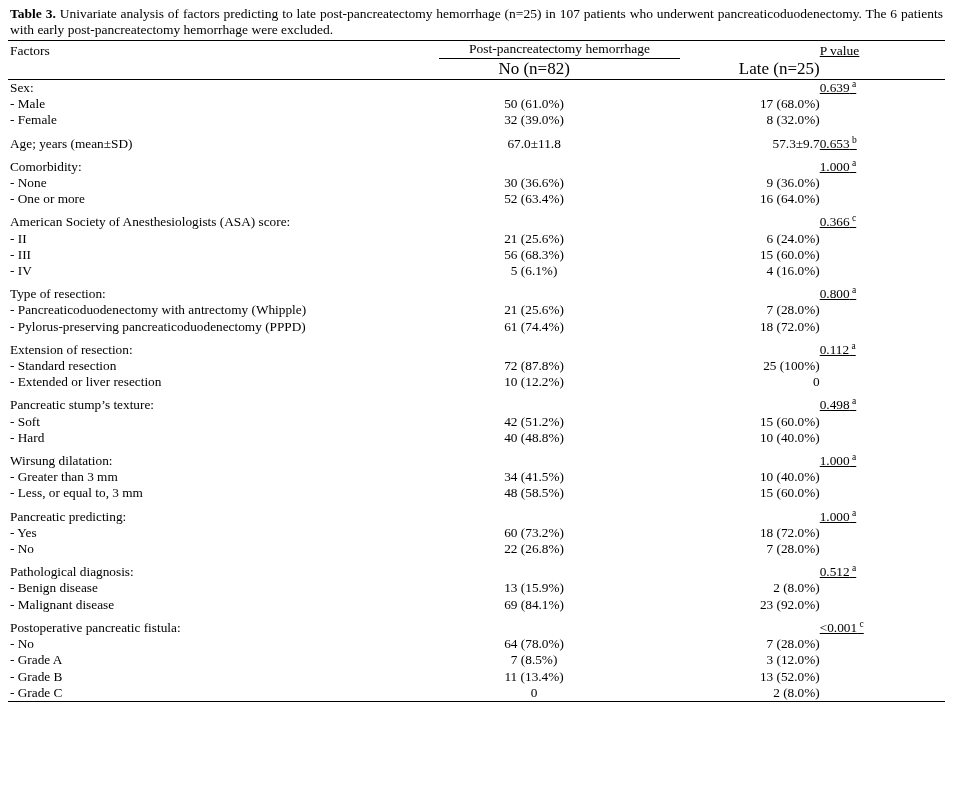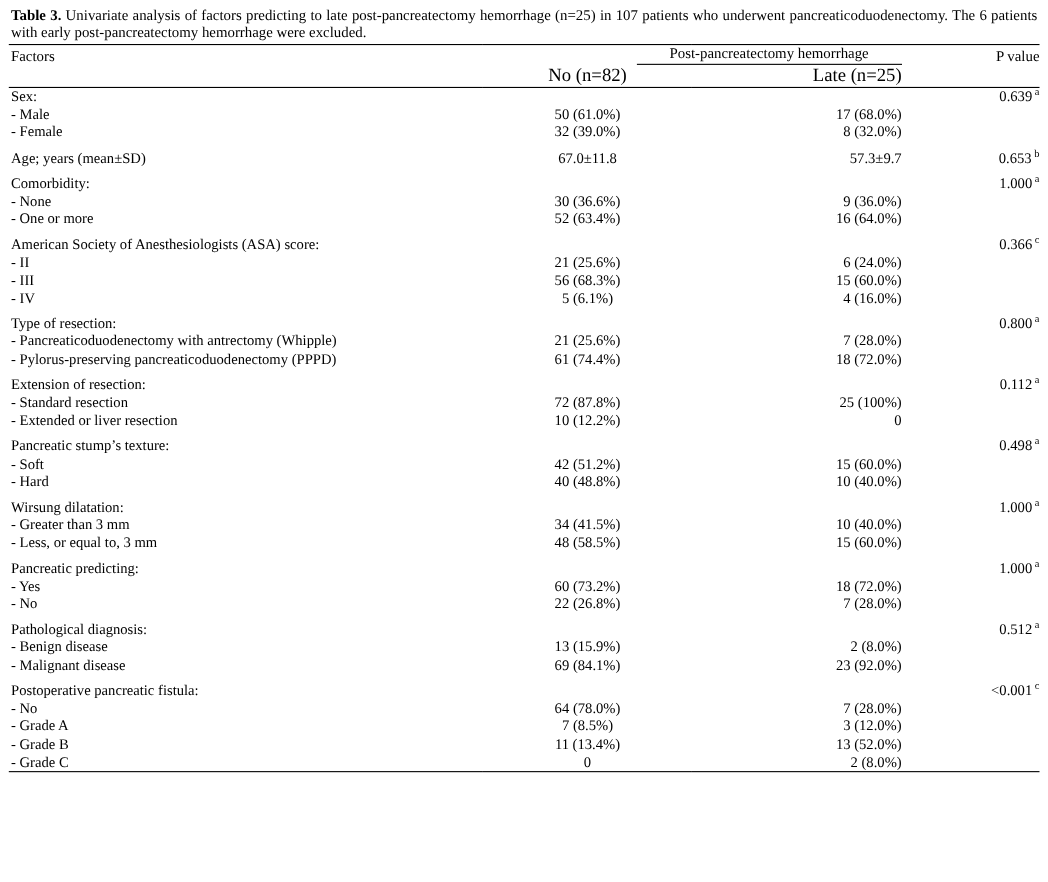--- a/index.html
+++ b/index.html
@@ -46,24 +46,24 @@
   .rule-bottom td {
     border-bottom: 1.6px solid #000;
   }
   .hdr-row td {
     font-size: 13.5px;
     padding: 2px 0 2px 0;
   }
   .c-factor { width: 430px; text-align: left; padding-left: 2px !important; }
   .c-no     { width: 190px; text-align: center; }
   .c-late   { width: 190px; text-align: right; }
-  .c-p      { width: 125px; text-align: right; }
+  .c-p      { width: 125px; text-align: left; text-decoration: underline; }
 
   .grp-head {
-    text-align: right;
+    text-align: left;
     position: relative;
   }
   .grp-head .inner {
     display: inline-block;
     border-bottom: 1.2px solid #000;
     padding: 0 30px 1px 30px;
   }
   .subhdr td {
     font-size: 17px;
     padding-bottom: 3px;

